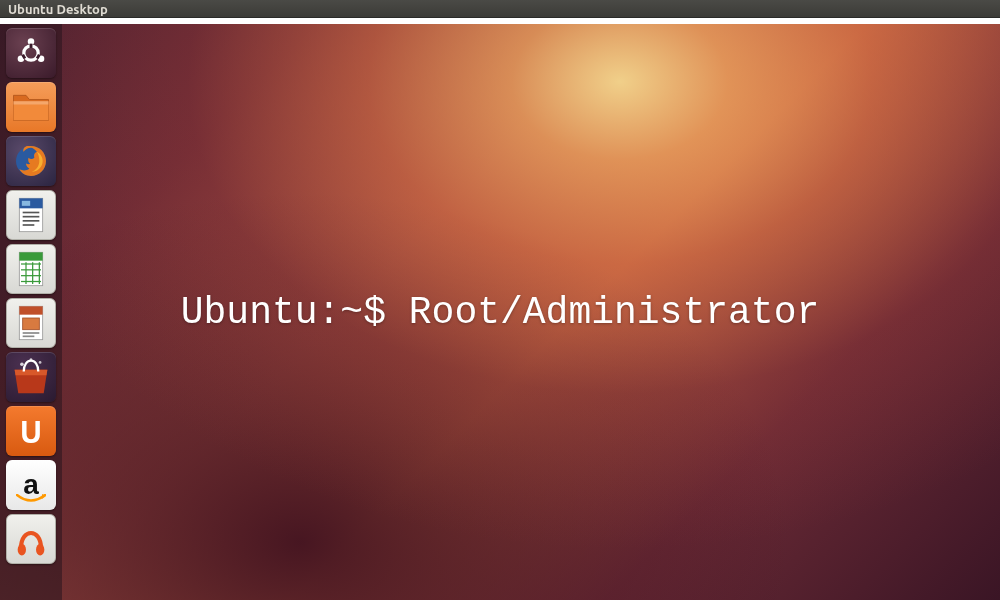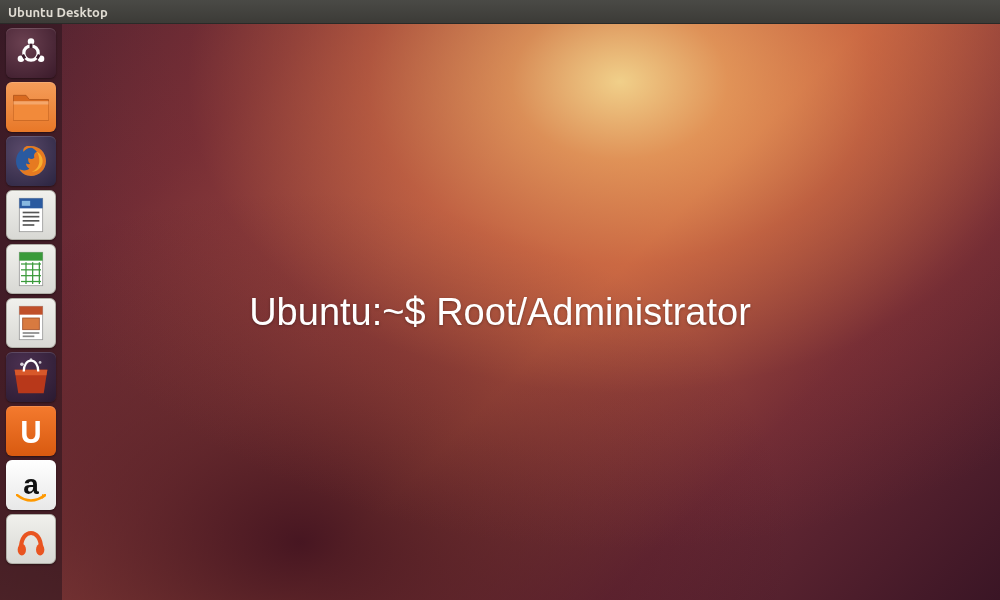--- a/index.html
+++ b/index.html
@@ -4,21 +4,21 @@
   <style>
     * { margin: 0; padding: 0; box-sizing: border-box; }
     body {
       width: 1000px;
       height: 600px;
       overflow: hidden;
       font-family: Ubuntu, "Segoe UI", sans-serif;
       position: relative;
     }
     .topbar {
-      height: 24px;
+      height: 18px;
       background: linear-gradient(to bottom, #4a4a46 0%, #3c3b37 100%);
       border-bottom: 1px solid #2a2a28;
       color: #dfdbd2;
       font-size: 13px;
       font-weight: bold;
       display: flex;
       align-items: center;
       padding-left: 8px;
       position: relative;
       z-index: 10;
@@ -107,21 +107,21 @@
       background: linear-gradient(to bottom, #f0f0ec, #d8d8d4);
       border: 1px solid #b0b0a8;
     }
     .overlay-text {
       position: absolute;
       top: 50%;
       left: 50%;
       transform: translate(-50%, -50%);
       color: #ffffff;
       font-size: 38px;
-      font-family: Liberation Sans, sans-serif;
+      font-family: Liberation Mono, monospace;
       white-space: nowrap;
       text-shadow: 0 1px 3px rgba(0,0,0,0.3);
       z-index: 3;
     }
     .folder-svg { width: 40px; height: 34px; }
     .ff-svg { width: 40px; height: 40px; }
     .doc-svg { width: 36px; height: 40px; }
     .sc-svg { width: 44px; height: 40px; }
     .u1-letter {
       color: #fff;

